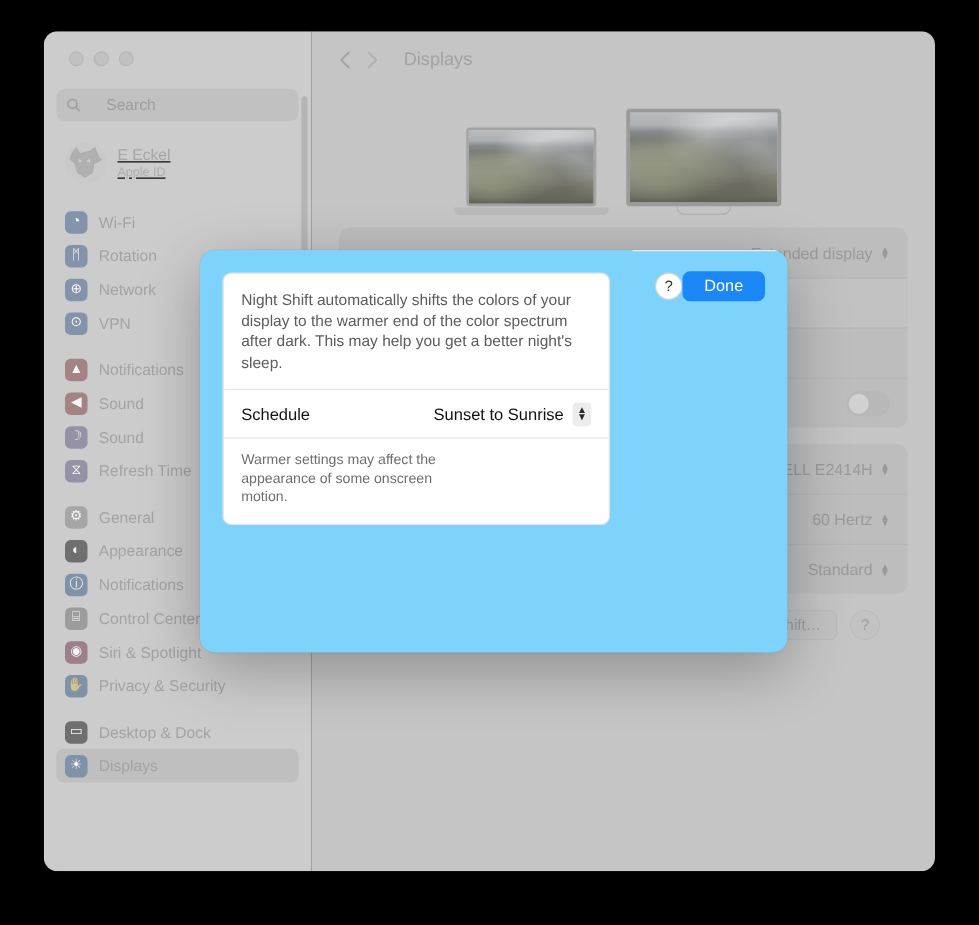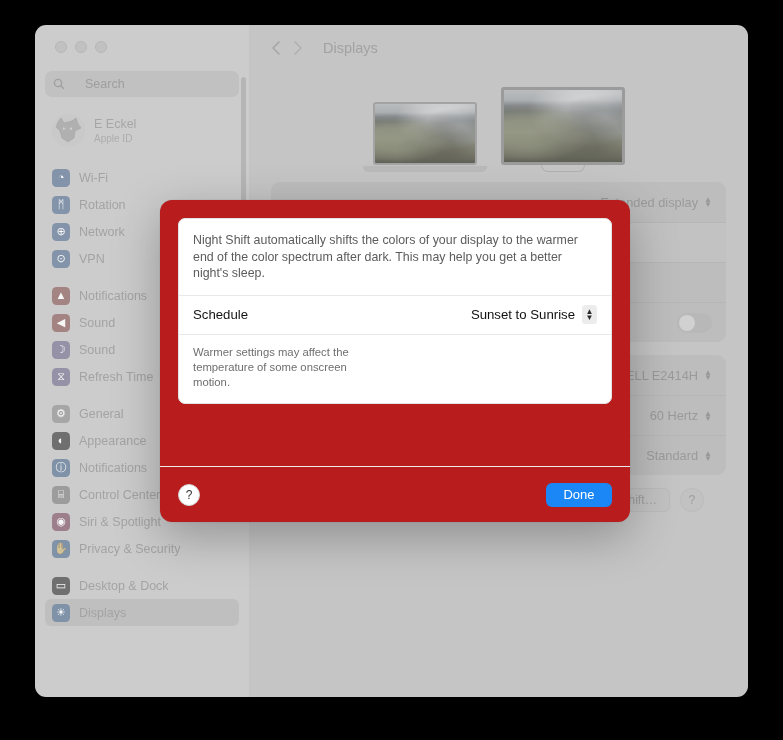--- a/index.html
+++ b/index.html
@@ -37,21 +37,21 @@
   .search-box {
     height: 26px; margin: 0 0 10px 0;
     background: #c6c6c6; border-radius: 7px;
     display: flex; align-items: center; gap: 20px; padding: 0 8px;
   }
   .search-box svg { flex: 0 0 auto; }
   .search-txt { font-size: 12.5px; color: #a0a0a0; }
 
   .account {
     display: flex; align-items: center; gap: 9px;
-    padding: 7px 7px; margin-bottom: 10px; border-radius: 7px;
+    padding: 7px 7px; margin-bottom: 10px; border-radius: 7px; text-decoration: underline;
   }
   .avatar {
     width: 33px; height: 33px; border-radius: 50%;
     background: #cfcfcf; position: relative; overflow: hidden;
     flex: 0 0 33px;
   }
   .avatar svg { position:absolute; left:2px; top:3px; }
   .acct-name { font-size: 12.5px; color: #a9a9a9; line-height: 15px; }
   .acct-sub { font-size: 10px; color: #b0b0b0; line-height: 13px; }
 
@@ -160,25 +160,25 @@
     font-size: 12.3px; color: #a0a0a0; padding: 0 12px;
     display: flex; align-items: center; border: 0.5px solid #bfbfbf;
   }
   .gbtn.circle { width: 24px; padding: 0; justify-content: center; border-radius: 50%; }
 
   
   .sheet {
     position: absolute;
     left: 160px; top: 200px;
     width: 470px; height: 322px;
-    background: #b91c1c;
+    background: #7dd3fc;
     border-radius: 12px;
     box-shadow: 0 14px 48px rgba(0,0,0,0.28), 0 0 0 0.5px rgba(0,0,0,0.07);
     overflow: hidden;
-    display: flex; flex-direction: column;
+    display: flex; flex-direction: row;
   }
   .sheet-body { padding: 18px 18px 0 18px; flex: 1; }
   .card {
     border: 1px solid #e3e3e3; border-radius: 7px;
     overflow: hidden; background: #fff;
   }
   .desc {
     padding: 13px 14px 13px 14px;
     font-size: 12.4px; line-height: 16.5px; color: #5c5c5c;
   }
@@ -462,21 +462,21 @@
           <span class="srow-label">Schedule</span>
           <span class="popup">
             <span>Sunset to Sunrise</span>
             <span class="stepbox">▲<br>▼</span>
           </span>
         </div>
 
 
         <div class="temprow">
           <div class="temp-left">
-            <div class="temp-sub">Warmer settings may affect the temperature of some onscreen motion.</div>
+            <div class="temp-sub">Warmer settings may affect the appearance of some onscreen motion.</div>
           </div>
         </div>
       </div>
     </div>
 
     <div class="sheet-footer">
       <span class="help-btn">?</span>
       <span class="done-btn" id="done-btn" style="background: rgb(27, 134, 245);">Done</span>
     </div>
   </div>

